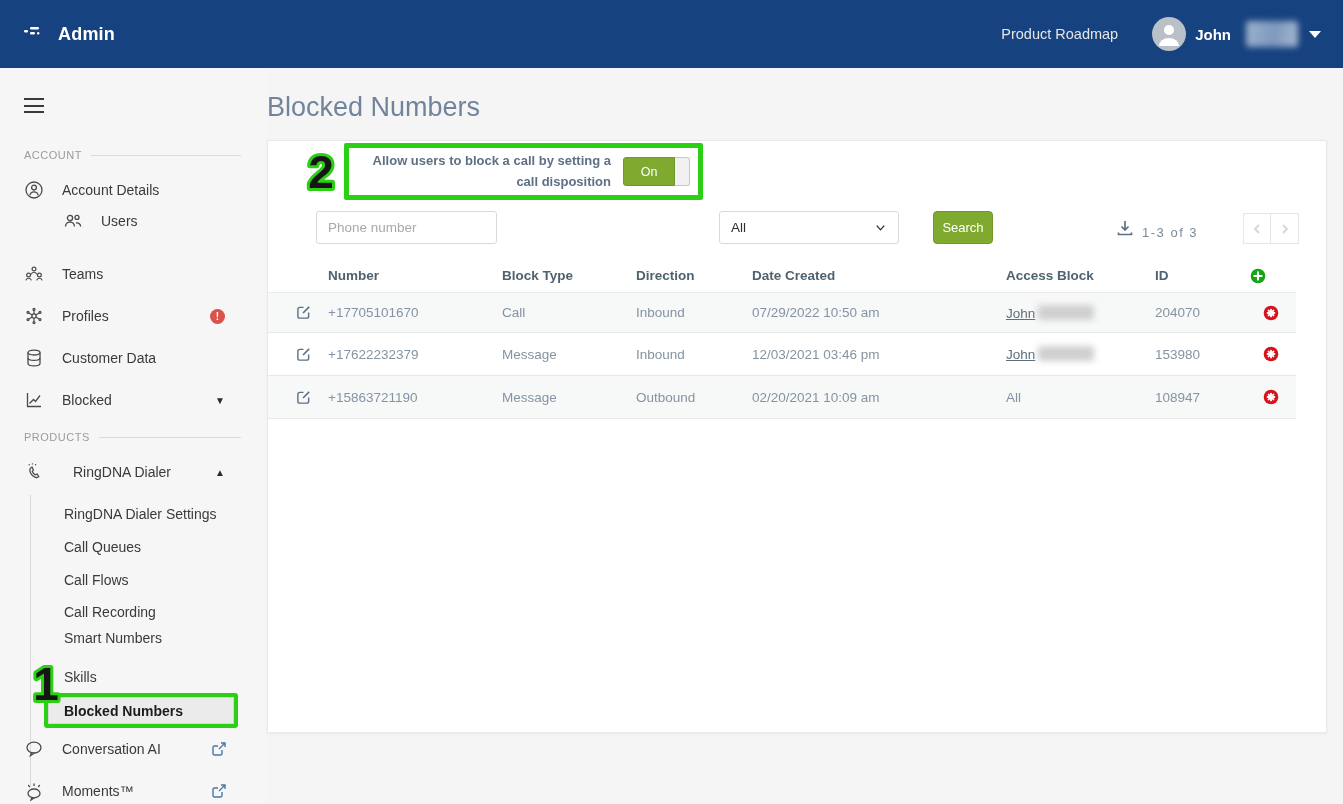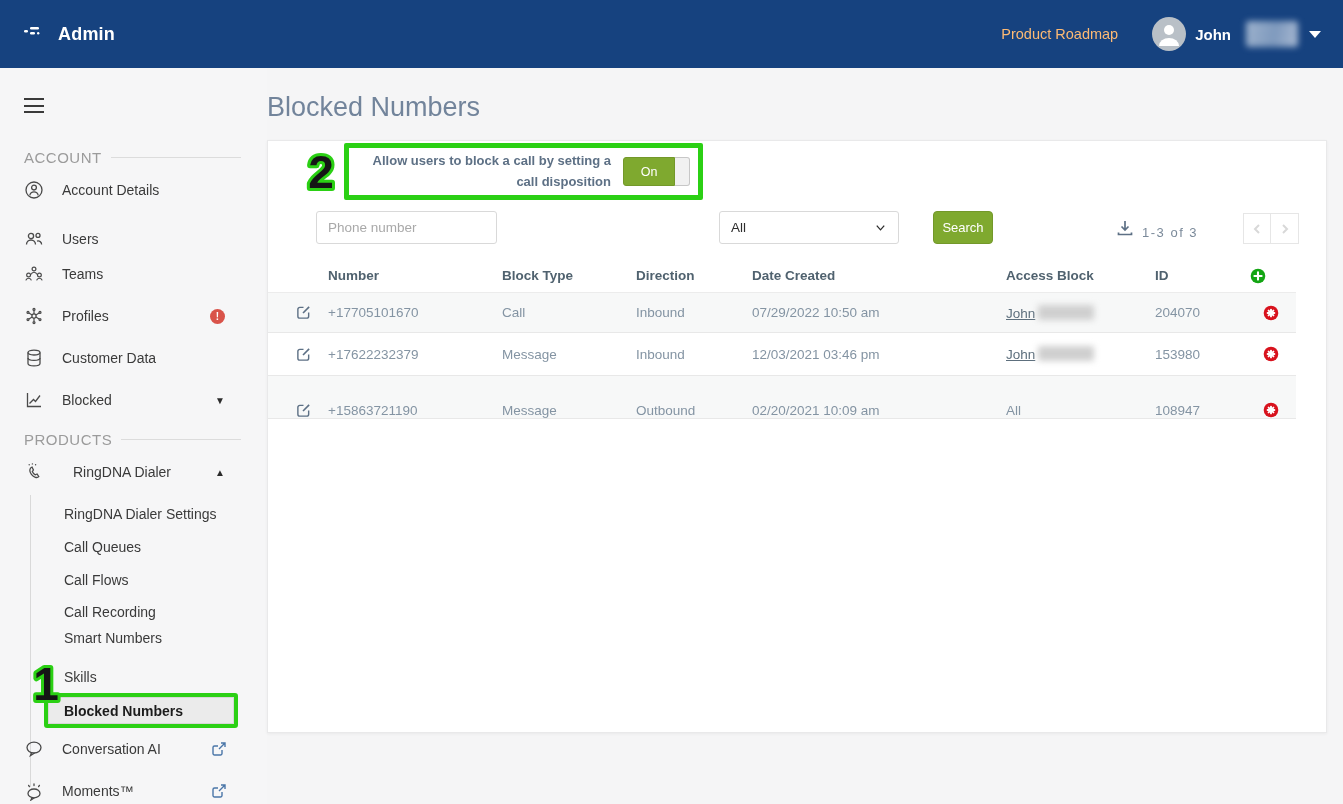--- a/index.html
+++ b/index.html
@@ -13,41 +13,41 @@
   }
   
   .navbar {
     position:absolute; left:0; top:0; width:1343px; height:68px;
     background:#16427f; display:flex; align-items:center;
     color:#fff;
   }
   .brand { display:flex; align-items:center; gap:12px; margin-left:24px; }
   .brand-name { font-size:18px; font-weight:bold; letter-spacing:.2px; }
   .nav-right { margin-left:auto; display:flex; align-items:center; margin-right:22px; }
-  .nav-link { font-size:14.5px; color:#fdba74; cursor:pointer; margin-right:34px; }
+  .nav-link { font-size:14.5px; color:#e5e5e5; cursor:pointer; margin-right:34px; }
   .avatar {
     width:34px; height:34px; border-radius:50%; background:#b9c0c7;
     display:flex; align-items:center; justify-content:center; overflow:hidden;
   }
   .user-menu { display:flex; align-items:center; gap:9px; cursor:pointer; }
   .user-name { font-size:15px; font-weight:bold; }
   .blur-chip-nav {
     display:inline-block; width:52px; height:26px; border-radius:3px;
     background:linear-gradient(100deg,#9db2cd,#7e99bd 55%,#a8b9d2);
     filter:blur(3px); margin-left:6px; vertical-align:middle;
   }
   .caret-down-white { width:0; height:0; border-left:6px solid transparent; border-right:6px solid transparent; border-top:7px solid #fff; margin-left:2px; }
 
   
   .sidebar { position:absolute; left:0; top:68px; width:267px; height:736px; background:#f6f6f7; }
   .hamburger { position:absolute; left:24px; top:30px; width:20px; height:15px; cursor:pointer; }
   .hamburger span { display:block; height:2px; background:#3a3a3a; margin-bottom:4.5px; }
   .side-section-label {
     position:absolute; left:24px; right:26px; display:flex; align-items:center;
-    font-size:15px; color:#9b9b9b; letter-spacing:.5px;
+    font-size:11px; color:#9b9b9b; letter-spacing:.5px;
   }
   .side-section-label .rule { flex:1; height:1px; background:#dcdcdc; margin-left:9px; }
   .side-item {
     position:absolute; left:0; width:267px; height:42px;
     display:flex; align-items:center; cursor:pointer; font-size:14px; color:#3a3a3a;
   }
   .side-item .ico { width:20px; height:20px; margin-left:24px; margin-right:18px; flex:0 0 auto; color:#4a4a4a; }
   .side-item .trail { margin-left:auto; margin-right:42px; }
   .badge-alert {
     width:15px; height:15px; border-radius:50%; background:#d9534a; color:#fff;
@@ -194,21 +194,21 @@
     <span class="ico">
       <svg viewBox="0 0 20 20" fill="none" stroke="currentColor" stroke-width="1.3">
         <circle cx="10" cy="10" r="8"></circle>
           <circle cx="10" cy="7.6" r="2.4"></circle>
           <path d="M5.8 15.3 a4.3 4.3 0 0 1 8.4 0"></path>
       </svg>
     </span>
     <span>Account Details</span>
   </div>
 
-  <div class="side-item" style="top:150px;">
+  <div class="side-item" style="top:132px;padding-left:39px;">
     <span class="ico">
       <svg viewBox="0 0 20 20" fill="none" stroke="currentColor" stroke-width="1.3">
         <circle cx="7" cy="7" r="2.6"></circle>
           <path d="M2.5 15.5 a4.5 4.5 0 0 1 9 0"></path>
         <circle cx="14" cy="6.4" r="2"></circle>
           <path d="M13 12.2 a3.4 3.4 0 0 1 4.6 3.3"></path>
       </svg>
     </span>
     <span>Users</span>
   </div>
@@ -466,21 +466,21 @@
           <svg viewBox="0 0 16 16">
             <circle cx="8" cy="8" r="7.3" fill="#d8121d"></circle>
             <g stroke="#fff" stroke-width="1.9" stroke-linecap="round">
               <path d="M8 4.6 V11.4 M4.6 8 H11.4 M5.6 5.6 L10.4 10.4 M10.4 5.6 L5.6 10.4"></path>
             </g>
           </svg>
         </span>
       </div>
     </div>
 
-    <div class="t-row t-r alt" style="top:235px; height:43px;align-items:flex-end;">
+    <div class="t-row t-r alt" style="top:235px; height:43px;">
       <div class="c-edit">
           <svg viewBox="0 0 16 16" fill="none" stroke="currentColor" stroke-width="1.5">
         <path d="M13.5 8 v4 a2 2 0 0 1 -2 2 h-7.5 a2 2 0 0 1 -2 -2 v-7.5 a2 2 0 0 1 2 -2 H8"></path>
         <path d="M7.5 8.5 L14 2" stroke-width="1.7"></path>
           </svg>
         </div>
       <div class="c-number">+15863721190</div>
       <div class="c-type">Message</div>
       <div class="c-direction">Outbound</div>
       <div class="c-date">02/20/2021 10:09 am</div>

